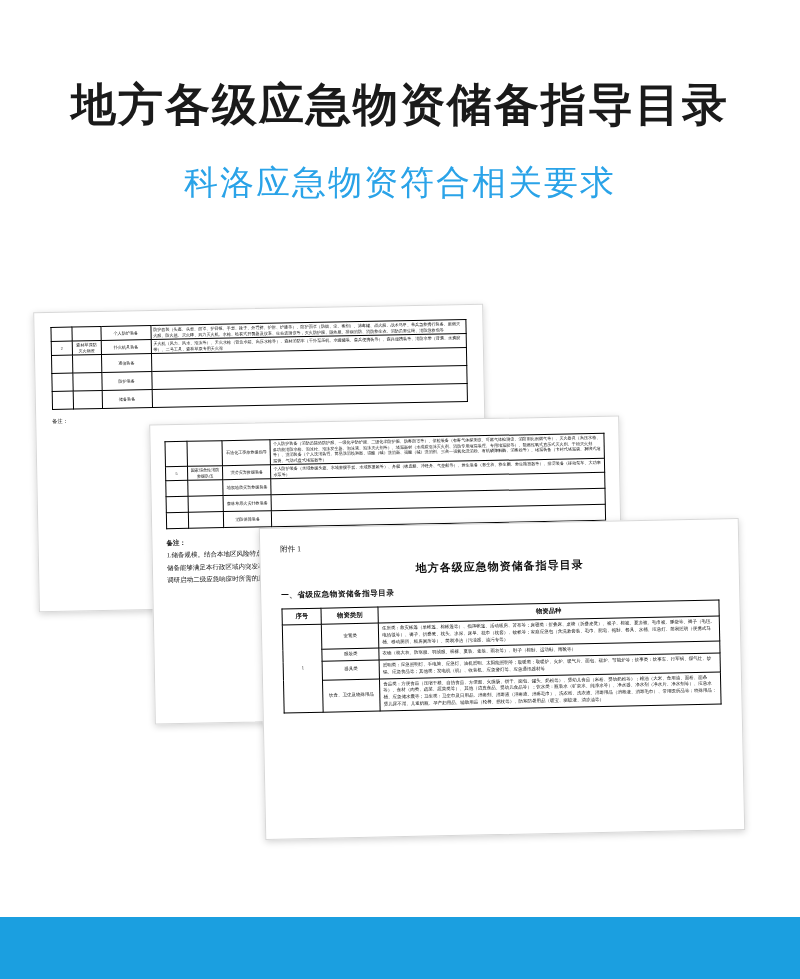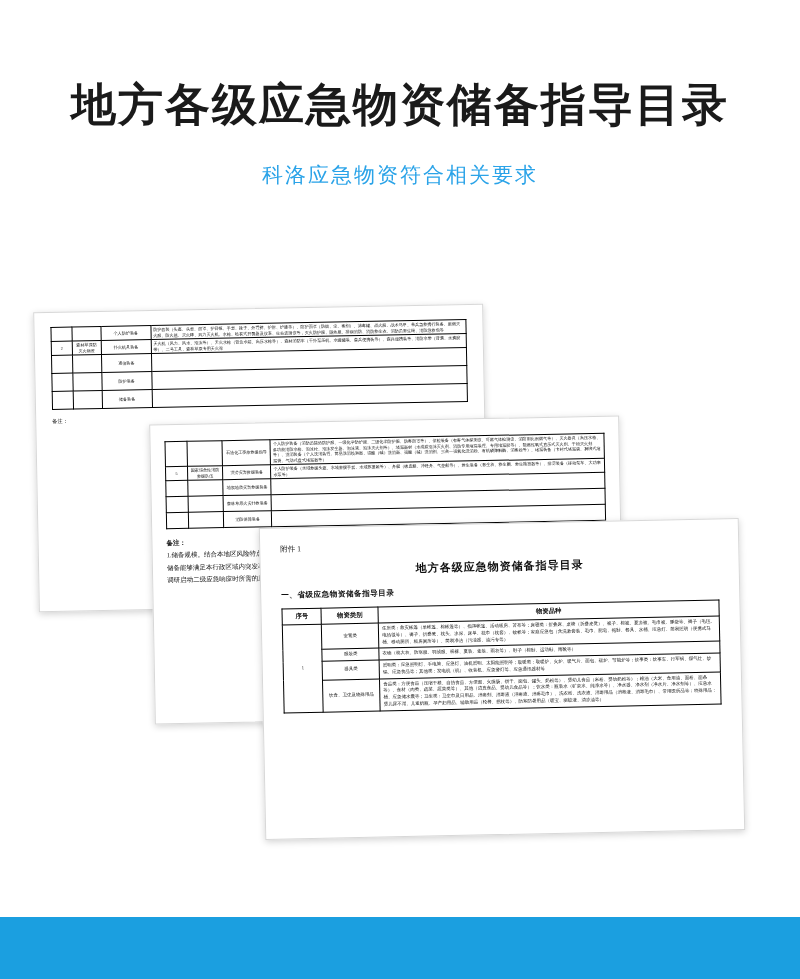--- a/index.html
+++ b/index.html
@@ -28,21 +28,21 @@
   .main-title {
     font-size: 45px;
     font-weight: bold;
     color: #1a1a1a;
     letter-spacing: 2px;
     line-height: 1.2;
     margin: 0;
   }
   .sub-title {
     margin-top: 30px;
-    font-size: 21px;
+    font-size: 34px;
     color: #2aa3e8;
     letter-spacing: 2px;
     line-height: 1.2;
   }
 
   
   .bottom-bar {
     position: absolute;
     left: 0; right: 0; bottom: 0;
     height: 62px;

